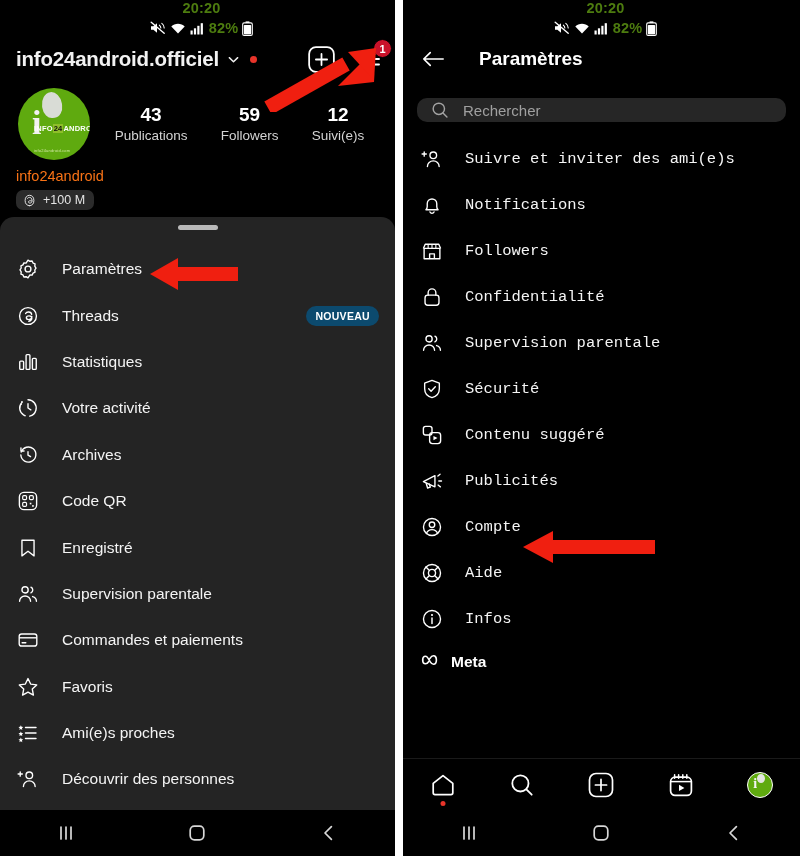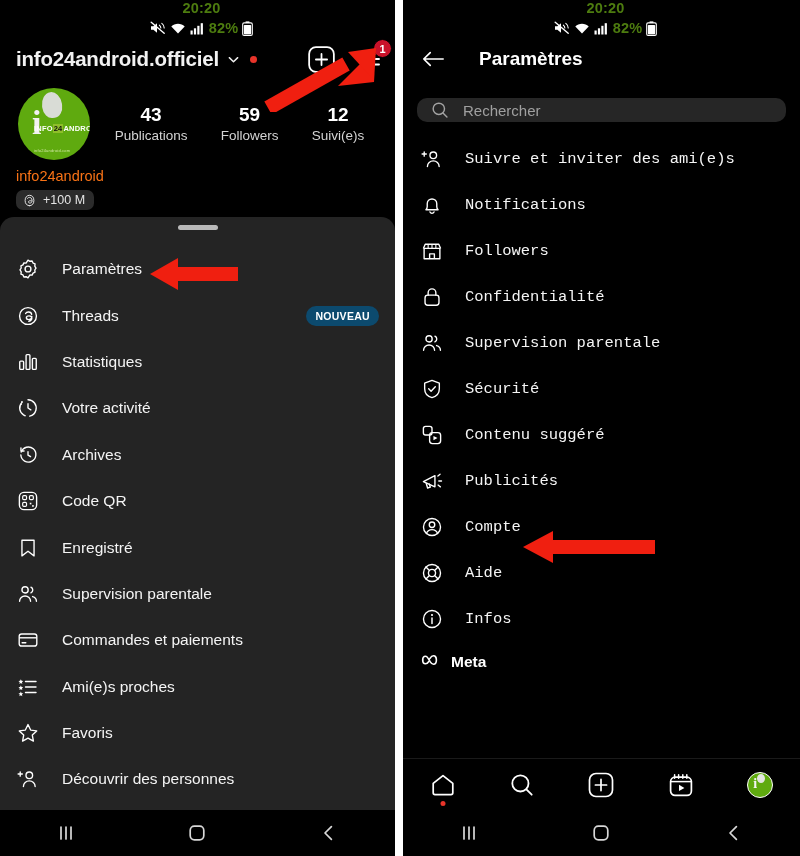--- a/index.html
+++ b/index.html
@@ -348,36 +348,36 @@
               <path d="M2.4 9.6h19.2" stroke="#fff" stroke-width="1.5"></path>
               <path d="M5.6 15h4" stroke="#fff" stroke-width="1.5" stroke-linecap="round"></path>
             </svg>
           </span>
           <span class="ml">Commandes et paiements</span>
         </div>
 
         <div class="menu-row">
           <span class="mi">
             <svg width="22" height="22" viewBox="0 0 24 24" fill="none">
+              <path d="M12 2.8l2.9 6 6.6.9-4.8 4.6 1.2 6.5-5.9-3.1-5.9 3.1 1.2-6.5L2.5 9.7l6.6-.9 2.9-6z" stroke="#fff" stroke-width="1.5" stroke-linejoin="round"></path>
+            </svg>
+          </span>
+          <span class="ml">Favoris</span>
+        </div>
+
+        <div class="menu-row">
+          <span class="mi">
+            <svg width="22" height="22" viewBox="0 0 24 24" fill="none">
               <path d="M9.3 6h11.4M9.3 12h11.4M9.3 18h11.4" stroke="#fff" stroke-width="1.6" stroke-linecap="round"></path>
               <path d="M4.2 3.6l.8 1.7 1.8.2-1.4 1.3.4 1.8-1.6-.9-1.6.9.4-1.8L1.6 5.5l1.8-.2.8-1.7z" fill="#fff"></path>
               <path d="M4.2 10.3l.8 1.7 1.8.2-1.4 1.3.4 1.8-1.6-.9-1.6.9.4-1.8-1.4-1.3 1.8-.2.8-1.7z" fill="#fff"></path>
               <path d="M4.2 17l.8 1.7 1.8.2-1.4 1.3.4 1.8-1.6-.9-1.6.9.4-1.8-1.4-1.3 1.8-.2L4.2 17z" fill="#fff"></path>
             </svg>
           </span>
           <span class="ml">Ami(e)s proches</span>
-        </div>
-
-        <div class="menu-row">
-          <span class="mi">
-            <svg width="22" height="22" viewBox="0 0 24 24" fill="none">
-              <path d="M12 2.8l2.9 6 6.6.9-4.8 4.6 1.2 6.5-5.9-3.1-5.9 3.1 1.2-6.5L2.5 9.7l6.6-.9 2.9-6z" stroke="#fff" stroke-width="1.5" stroke-linejoin="round"></path>
-            </svg>
-          </span>
-          <span class="ml">Favoris</span>
         </div>
 
         <div class="menu-row">
           <span class="mi">
             <svg width="22" height="22" viewBox="0 0 24 24" fill="none">
               <circle cx="13.4" cy="8" r="3.6" stroke="#fff" stroke-width="1.5"></circle>
               <path d="M7 20.2c0-3.5 2.9-6.2 6.4-6.2s6.4 2.7 6.4 6.2" stroke="#fff" stroke-width="1.5" stroke-linecap="round"></path>
               <path d="M3.5 4.3v4.6M1.2 6.6h4.6" stroke="#fff" stroke-width="1.5" stroke-linecap="round"></path>
             </svg>
           </span>

